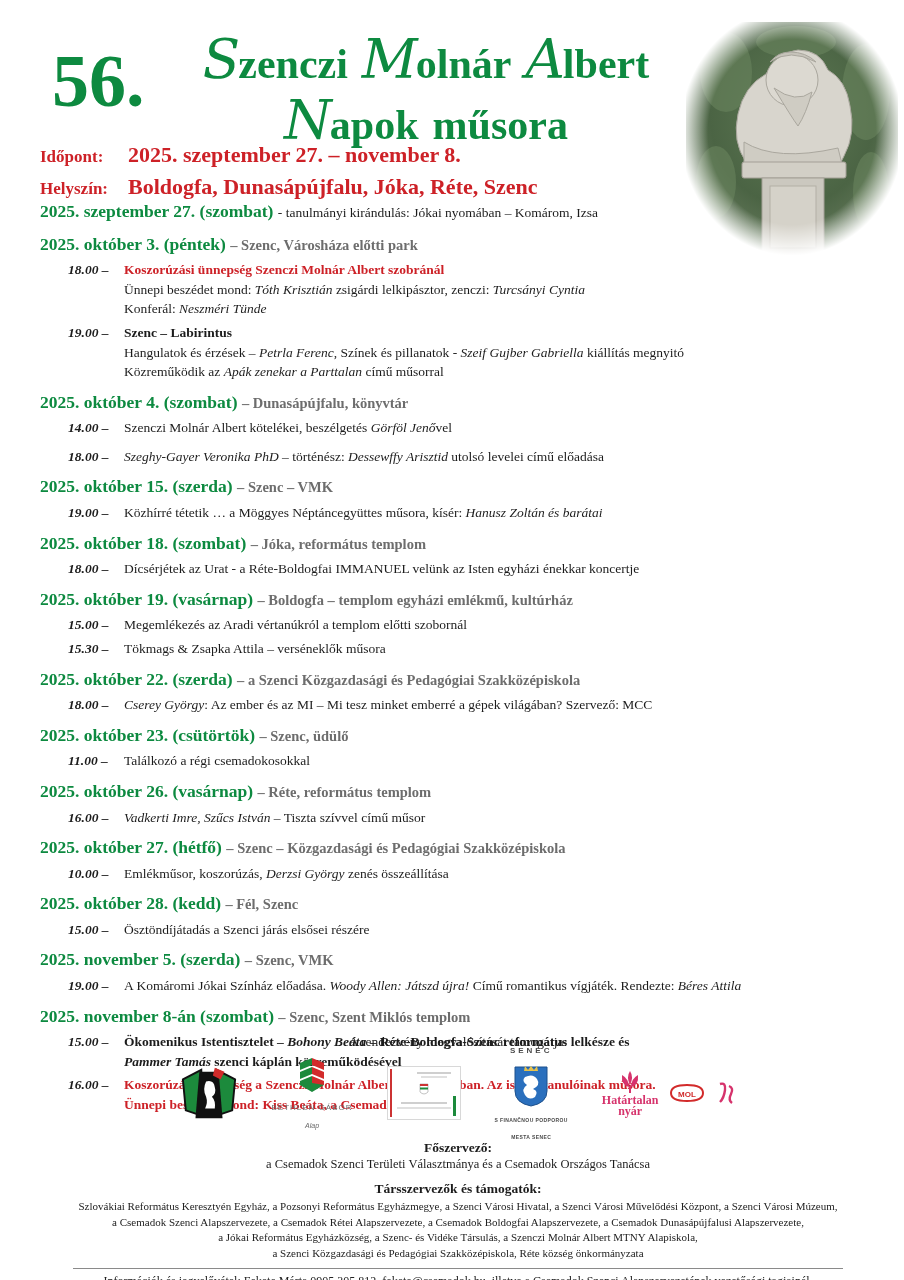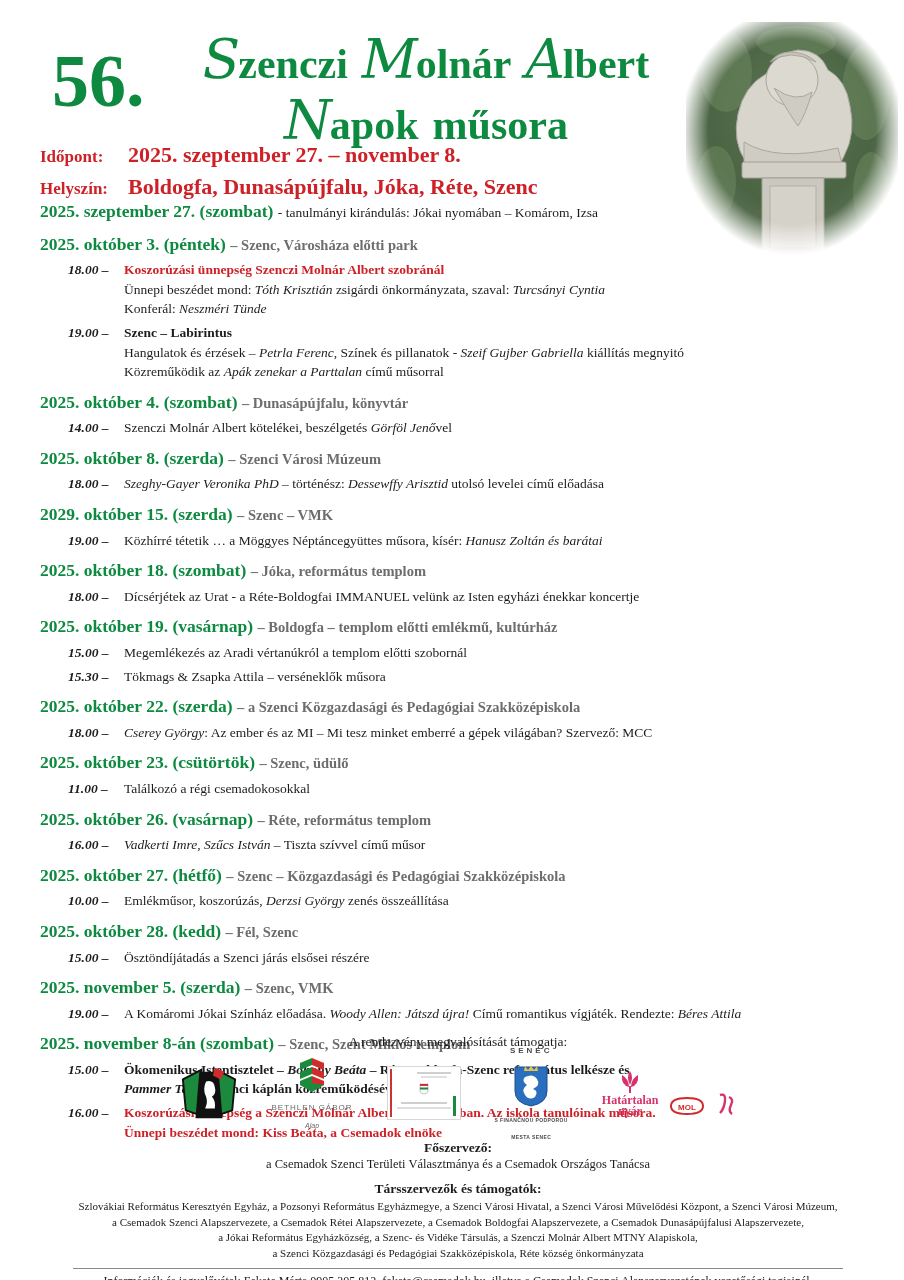--- a/index.html
+++ b/index.html
@@ -162,21 +162,21 @@
   <div class="schedule" id="schedule">
       <div class="day">
         <div><span class="d-date">2025. szeptember 27. </span><span class="d-day">(szombat) </span><span class="d-loc plain">- tanulmányi kirándulás: Jókai nyomában – Komárom, Izsa</span></div>
       </div>
       <div class="day">
         <div><span class="d-date">2025. október 3. </span><span class="d-day">(péntek) </span><span class="d-loc">– Szenc, Városháza előtti park</span></div>
         <div class="event">
           <div class="e-time">18.00 –</div>
           <div class="e-lines">
             <div class="e-line"><span class="s-rb">Koszorúzási ünnepség Szenczi Molnár Albert szobránál</span></div>
-            <div class="e-line"><span class="s-r">Ünnepi beszédet mond: </span><span class="s-i">Tóth Krisztián</span><span class="s-r"> zsigárdi önkormányzata, szaval: </span><span class="s-i">Turcsányi Cyntia</span></div>
+            <div class="e-line"><span class="s-r">Ünnepi beszédet mond: </span><span class="s-i">Tóth Krisztián</span><span class="s-r"> zsigárdi lelkipásztor, zenczi: </span><span class="s-i">Turcsányi Cyntia</span></div>
             <div class="e-line"><span class="s-r">Konferál: </span><span class="s-i">Neszméri Tünde</span></div>
           </div>
         </div>
         <div class="event">
           <div class="e-time">19.00 –</div>
           <div class="e-lines">
             <div class="e-line"><span class="s-b">Szenc – Labirintus</span></div>
             <div class="e-line"><span class="s-r">Hangulatok és érzések – </span><span class="s-i">Petrla Ferenc</span><span class="s-r">, Színek és pillanatok - </span><span class="s-i">Szeif Gujber Gabriella</span><span class="s-r"> kiállítás megnyitó</span></div>
             <div class="e-line"><span class="s-r">Közreműködik az </span><span class="s-i">Apák zenekar a Parttalan</span><span class="s-r"> című műsorral</span></div>
           </div>
@@ -185,48 +185,47 @@
       <div class="day">
         <div><span class="d-date">2025. október 4. </span><span class="d-day">(szombat) </span><span class="d-loc">– Dunasápújfalu, könyvtár</span></div>
         <div class="event">
           <div class="e-time">14.00 –</div>
           <div class="e-lines">
             <div class="e-line"><span class="s-r">Szenczi Molnár Albert kötelékei, beszélgetés </span><span class="s-i">Görföl Jenő</span><span class="s-r">vel</span></div>
           </div>
         </div>
       </div>
       <div class="day">
-        <div><span class="d-date">2025. október 8. </span><span class="d-day">(szerda) </span><span class="d-loc">– Szenci Városi Múzeum</span></div>
         <div class="event">
           <div class="e-time">18.00 –</div>
           <div class="e-lines">
             <div class="e-line"><span class="s-i">Szeghy-Gayer Veronika PhD</span><span class="s-r"> – történész: </span><span class="s-i">Dessewffy Arisztid</span><span class="s-r"> utolsó levelei című előadása</span></div>
           </div>
         </div>
       </div>
       <div class="day">
-        <div><span class="d-date">2029. október 15. </span><span class="d-day">(szerda) </span><span class="d-loc">– Szenc – VMK</span></div>
+        <div><span class="d-date">2025. október 15. </span><span class="d-day">(szerda) </span><span class="d-loc">– Szenc – VMK</span></div>
         <div class="event">
           <div class="e-time">19.00 –</div>
           <div class="e-lines">
             <div class="e-line"><span class="s-r">Közhírré tétetik … a Möggyes Néptáncegyüttes műsora, kísér: </span><span class="s-i">Hanusz Zoltán és barátai</span></div>
           </div>
         </div>
       </div>
       <div class="day">
         <div><span class="d-date">2025. október 18. </span><span class="d-day">(szombat) </span><span class="d-loc">– Jóka, református templom</span></div>
         <div class="event">
           <div class="e-time">18.00 –</div>
           <div class="e-lines">
             <div class="e-line"><span class="s-r">Dícsérjétek az Urat - a Réte-Boldogfai IMMANUEL velünk az Isten egyházi énekkar koncertje</span></div>
           </div>
         </div>
       </div>
       <div class="day">
-        <div><span class="d-date">2025. október 19. </span><span class="d-day">(vasárnap) </span><span class="d-loc">– Boldogfa – templom előtti emlékmű, kultúrház</span></div>
+        <div><span class="d-date">2025. október 19. </span><span class="d-day">(vasárnap) </span><span class="d-loc">– Boldogfa – templom egyházi emlékmű, kultúrház</span></div>
         <div class="event">
           <div class="e-time">15.00 –</div>
           <div class="e-lines">
             <div class="e-line"><span class="s-r">Megemlékezés az Aradi vértanúkról a templom előtti szobornál</span></div>
           </div>
         </div>
         <div class="event">
           <div class="e-time">15.30 –</div>
           <div class="e-lines">
             <div class="e-line"><span class="s-r">Tökmags &amp; Zsapka Attila – verséneklők műsora</span></div>
@@ -357,21 +356,21 @@
         <div class="logo-caption senec-top">SENEC</div>
         <svg width="36" height="42" viewBox="0 0 36 42">
           <path d="M2 2 H34 V26 Q34 38 18 41 Q2 38 2 26 Z" fill="#2a6fbd" stroke="#1d508c"></path>
           <path d="M12 1 L15 5 L18 1 L21 5 L24 1 L25 6 L11 6 Z" fill="#e8c24a"></path>
           <path d="M12 12 Q20 8 24 14 Q28 20 20 24 Q26 26 22 32 Q16 36 12 30 Q8 24 14 20 Q8 16 12 12 Z" fill="#ffffff"></path>
         </svg>
         <div class="logo-caption senec-sub">S FINANČNOU PODPOROU</div>
         <div class="logo-caption senec-sub">MESTA SENEC</div>
       </div>
 
-      <div class="logo" style="flex-direction:row;gap:10px;align-items:flex-end;">
+      <div class="logo" style="flex-direction:row;gap:10px;align-items:center;">
         <div style="display:flex;flex-direction:column;align-items:center;">
           <svg width="26" height="26" viewBox="0 0 26 26">
             <path d="M13 2 Q17 8 13 16 Q9 8 13 2 Z" fill="#d6336c"></path>
             <path d="M5 6 Q12 10 12 18 Q4 16 5 6 Z" fill="#d6336c"></path>
             <path d="M21 6 Q14 10 14 18 Q22 16 21 6 Z" fill="#d6336c"></path>
             <path d="M12 17 H14 V24 H12 Z" fill="#d6336c"></path>
           </svg>
           <div class="hatartalan-text">
             <div>Határtalan</div>
             <div>nyár</div>

